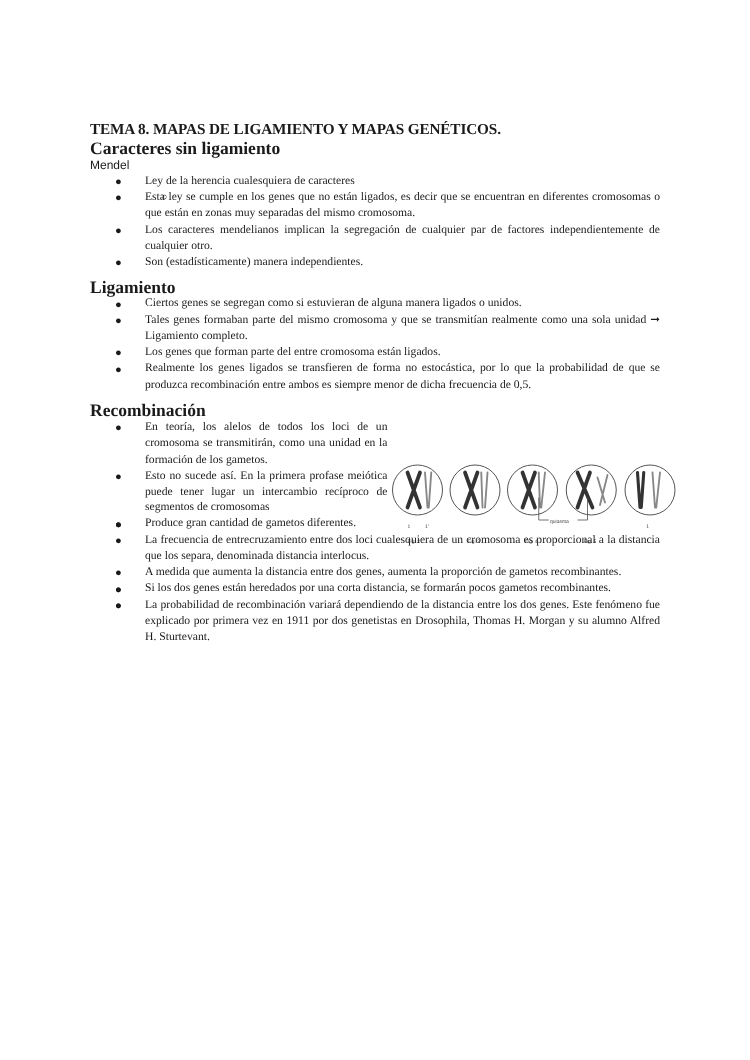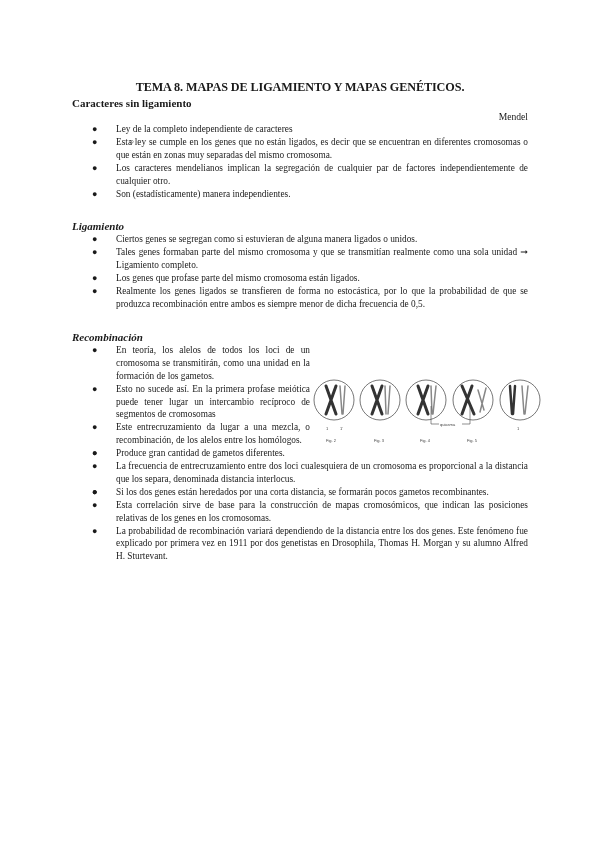--- a/index.html
+++ b/index.html
@@ -1,62 +1,62 @@
 <!DOCTYPE html>
 <html><head>
 <meta charset="utf-8">
 <style>
   html, body { margin: 0; padding: 0; background: #ffffff; }
   body { width: 600px; height: 848px; position: relative; overflow: hidden;
          font-family: "DejaVu Serif", "Liberation Serif", serif; color: #1a1a1a; }
   .page { position: absolute; left: 72px; top: 80px; width: 456px; }
-  .title { font-family: "Liberation Serif", serif; font-weight: bold; font-size: 12.2px; margin: 0 0 2px 0; letter-spacing: -0.1px; text-align: center; }
-  .h-bold { font-family: "Liberation Serif", serif; font-weight: bold; font-size: 11px; margin: 0; line-height: 13px; }
-  .h-plain { font-family: Liberation Serif, serif; font-size: 9.6px; margin: 0; line-height: 13px; text-align: right; }
+  .title { font-family: "Liberation Serif", serif; font-weight: bold; font-size: 12.2px; margin: 16px 0 2px 0; letter-spacing: -0.1px; }
+  .h-bold { font-family: "Liberation Serif", serif; font-weight: bold; font-size: 14px; margin: 0; line-height: 13px; }
+  .h-plain { font-family: Liberation Sans, sans-serif; font-size: 9.6px; margin: 0; line-height: 13px; }
   ul { margin: 0; padding: 0; list-style: none; }
   li { font-family: "Liberation Serif", serif; font-size: 9.3px; line-height: 12.9px; position: relative; padding-left: 44px; text-align: justify; }
   li .bullet { position: absolute; left: 20px; top: 0; font-size: 9px; }
   li.sub { padding-left: 80px; }
   li.sub .bullet { left: 57px; font-size: 8px; }
-  .section { margin-top: 20px; font-style: italic; }
+  .section { margin-top: 8px; }
   .rec-wrap { position: relative; }
   .rec-narrow li { width: 194px; }
   .figure { position: absolute; left: 240px; top: 30px; width: 232px; height: 76px; }
   .figure svg { width: 100%; height: 100%; }
 </style>
 </head>
 <body>
 
 <div class="page">
   <div class="title">TEMA 8. MAPAS DE LIGAMIENTO Y MAPAS GENÉTICOS.</div>
 
   <div class="h-bold">Caracteres sin ligamiento</div>
   <div class="h-plain">Mendel</div>
   <ul>
-    <li><span class="bullet">●</span><span>Ley de la completo independiente de caracteres</span></li>
+    <li><span class="bullet">●</span><span>Ley de la herencia cualesquiera de caracteres</span></li>
     <li class="sub"><span class="bullet">○</span></li>
     <li><span class="bullet">●</span><span>Esta ley se cumple en los genes que no están ligados, es decir que se encuentran en diferentes cromosomas o que están en zonas muy separadas del mismo cromosoma.</span></li>
     <li><span class="bullet">●</span><span>Los caracteres mendelianos implican la segregación de cualquier par de factores independientemente de cualquier otro.</span></li>
     <li><span class="bullet">●</span><span>Son (estadísticamente) manera independientes.</span></li>
   </ul>
 
   <div class="h-bold section">Ligamiento</div>
   <ul>
     <li><span class="bullet">●</span><span>Ciertos genes se segregan como si estuvieran de alguna manera ligados o unidos.</span></li>
     <li><span class="bullet">●</span><span>Tales genes formaban parte del mismo cromosoma y que se transmitían realmente como una sola unidad ➞ Ligamiento completo.</span></li>
-    <li><span class="bullet">●</span><span>Los genes que profase parte del mismo cromosoma están ligados.</span></li>
+    <li><span class="bullet">●</span><span>Los genes que forman parte del entre cromosoma están ligados.</span></li>
     <li><span class="bullet">●</span><span>Realmente los genes ligados se transfieren de forma no estocástica, por lo que la probabilidad de que se produzca recombinación entre ambos es siempre menor de dicha frecuencia de 0,5.</span></li>
   </ul>
 
   <div class="h-bold section">Recombinación</div>
   <div class="rec-wrap">
     <ul class="rec-narrow">
       <li><span class="bullet">●</span><span>En teoría, los alelos de todos los loci de un cromosoma se transmitirán, como una unidad en la formación de los gametos.</span></li>
       <li><span class="bullet">●</span><span>Esto no sucede así. En la primera profase meiótica puede tener lugar un intercambio recíproco de segmentos de cromosomas</span></li>
-      <li><span class="bullet">●</span><span>Este entrecruzamiento da lugar a una mezcla, o recombinación, de los alelos entre los homólogos.</span></li>
+      <li><span class="bullet">●</span></li>
     </ul>
 
     <div class="figure">
       <svg viewBox="0 0 232 76">
         <g fill="none" stroke="#555" stroke-width="0.8">
           <circle cx="22" cy="26" r="20"></circle>
           <circle cx="68" cy="26" r="20"></circle>
           <circle cx="114" cy="26" r="20"></circle>
           <circle cx="161" cy="26" r="20"></circle>
           <circle cx="208" cy="26" r="20"></circle>
@@ -92,20 +92,20 @@
           <text x="108" y="68">Fig. 4</text>
           <text x="155" y="68">Fig. 5</text>
         </g>
       </svg>
     </div>
 
     <ul>
       <li><span class="bullet">●</span></li>
       <li><span class="bullet">●</span><span>Produce gran cantidad de gametos diferentes.</span></li>
       <li><span class="bullet">●</span><span>La frecuencia de entrecruzamiento entre dos loci cualesquiera de un cromosoma es proporcional a la distancia que los separa, denominada distancia interlocus.</span></li>
-      <li><span class="bullet">●</span></li>
+      <li><span class="bullet">●</span><span>A medida que aumenta la distancia entre dos genes, aumenta la proporción de gametos recombinantes.</span></li>
       <li><span class="bullet">●</span></li>
       <li><span class="bullet">●</span><span>Si los dos genes están heredados por una corta distancia, se formarán pocos gametos recombinantes.</span></li>
-      <li><span class="bullet">●</span><span>Esta correlación sirve de base para la construcción de mapas cromosómicos, que indican las posiciones relativas de los genes en los cromosomas.</span></li>
+      <li><span class="bullet">●</span></li>
       <li><span class="bullet">●</span><span>La probabilidad de recombinación variará dependiendo de la distancia entre los dos genes. Este fenómeno fue explicado por primera vez en 1911 por dos genetistas en Drosophila, Thomas H. Morgan y su alumno Alfred H. Sturtevant.</span></li>
     </ul>
   </div>
 </div>
 
 </body></html>

